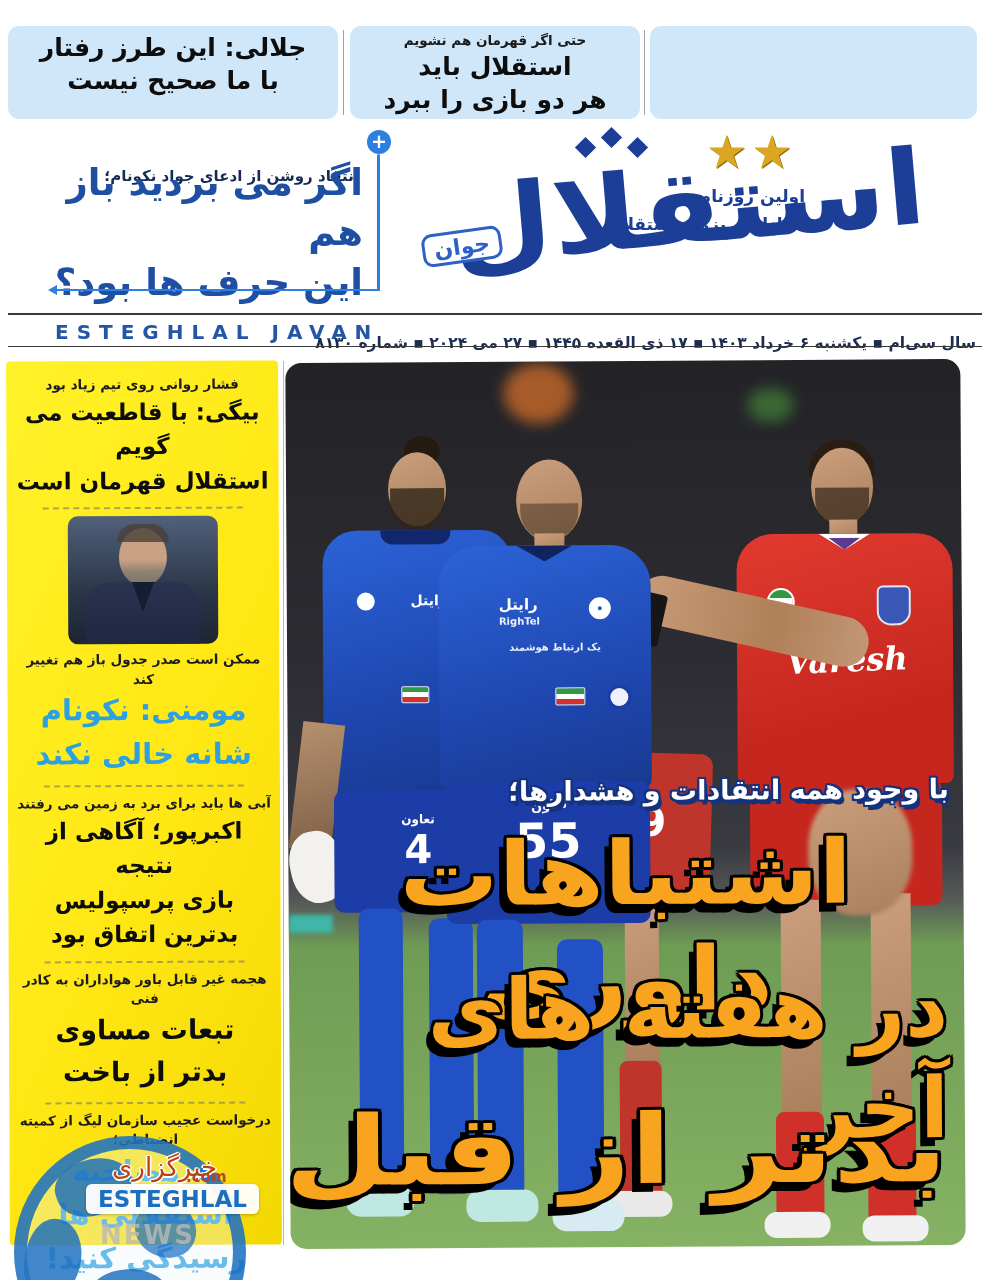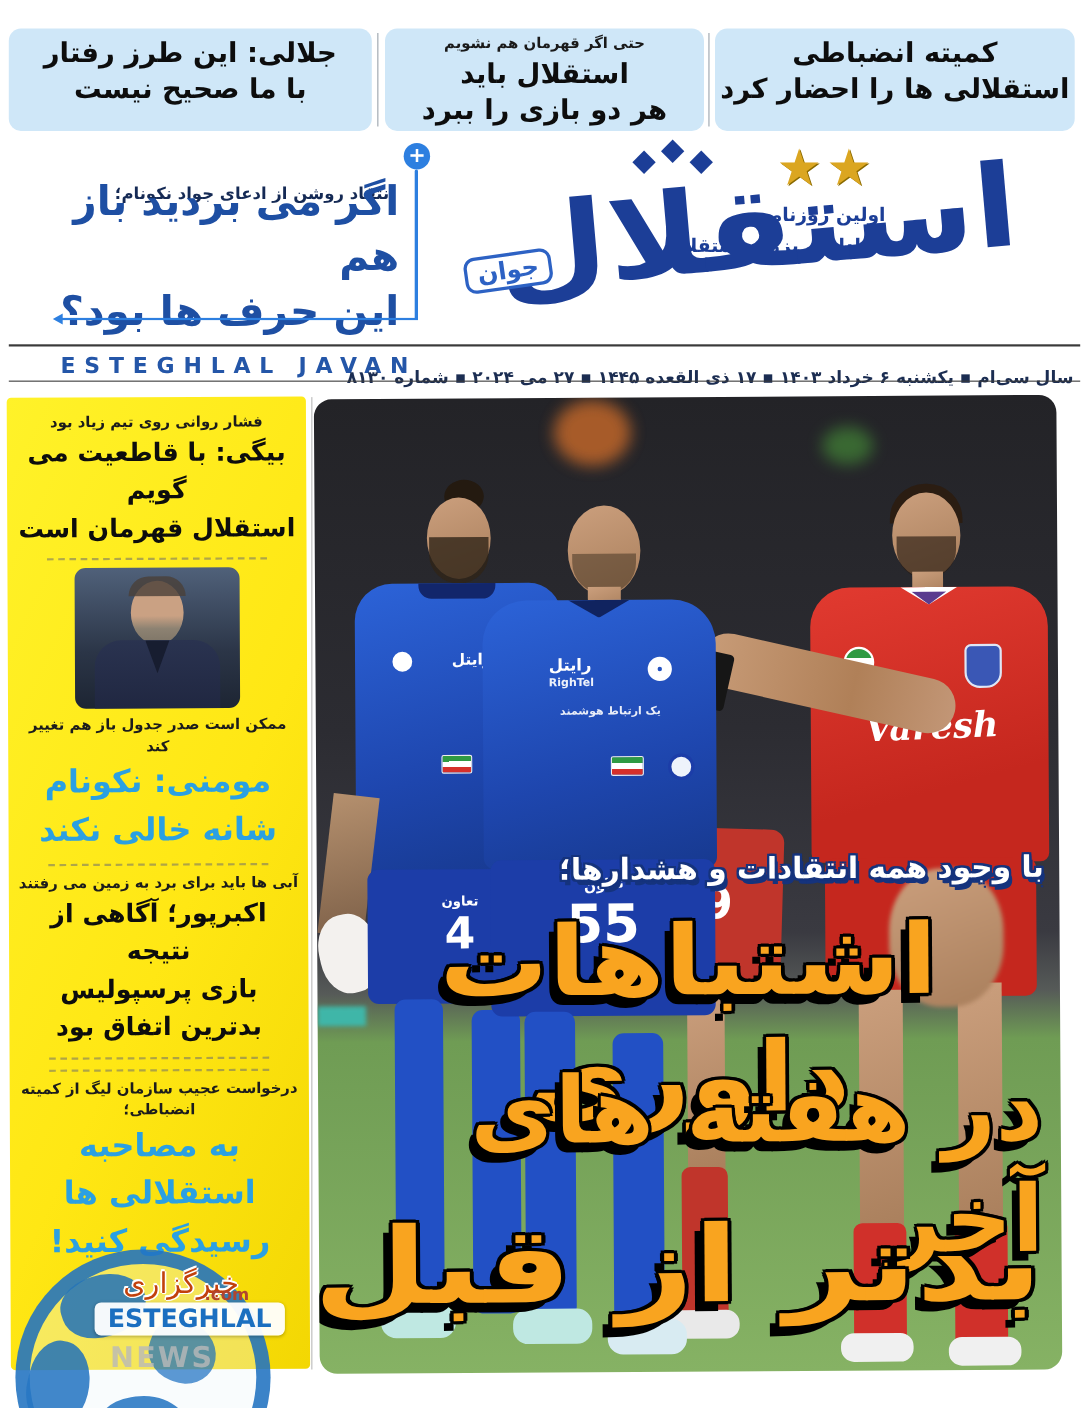--- a/index.html
+++ b/index.html
@@ -75,22 +75,20 @@
               border-radius:6px; padding:2px 12px; box-shadow:0 1px 3px rgba(0,0,0,0.25); }
   .wm-news { font-size:26px; font-weight:bold; color:rgba(185,185,185,0.8); letter-spacing:2px; }
   .wm-com { font-size:15px; font-weight:bold; color:#b0452f; }
 </style>
 </head>
 <body>
 
 <div class="page">
 
   <div class="abs topbox rtl" style="left:650px; width:327px;">
-    <div class="head pre">کمیته انضباطی
-استقلالی ها را احضار کرد</div>
   </div>
   <div class="abs vdiv" style="left:644px;"></div>
 
   <div class="abs topbox rtl" style="left:350px; width:290px;">
     <div class="kick">حتی اگر قهرمان هم نشویم</div>
     <div class="head pre">استقلال باید
 هر دو بازی را ببرد</div>
   </div>
   <div class="abs vdiv" style="left:343px;"></div>
 
@@ -149,20 +147,25 @@
     <div class="sb-div"></div>
 
     <div>
       <div class="sb-kick">آبی ها باید برای برد به زمین می رفتند</div>
       <div class="sb-head-dark pre">اکبرپور؛ آگاهی از نتیجه
 بازی پرسپولیس
 بدترین اتفاق بود</div>
     </div>
     <div class="sb-div"></div>
 
+    <div>
+      <div class="sb-kick">هجمه غیر قابل باور هواداران به کادر فنی</div>
+      <div class="sb-head-big pre">تبعات مساوی
+بدتر از باخت</div>
+    </div>
     <div class="sb-div"></div>
 
     <div>
       <div class="sb-kick">درخواست عجیب سازمان لیگ از کمیته انضباطی؛</div>
       <div class="sb-head-blue pre">به مصاحبه
 استقلالی ها
 رسیدگی کنید!</div>
     </div>
   </div>
 

